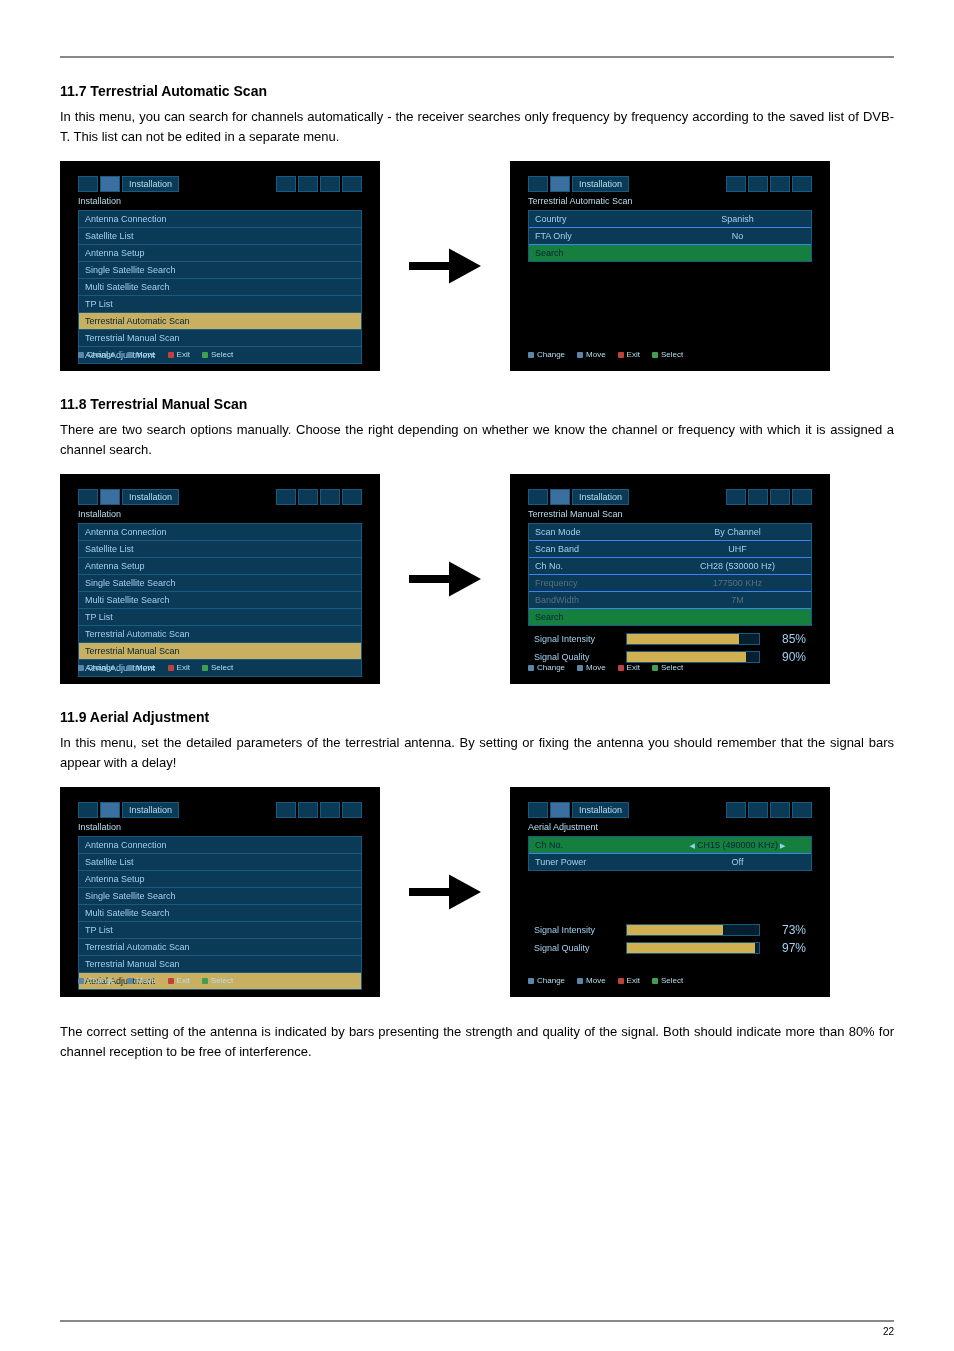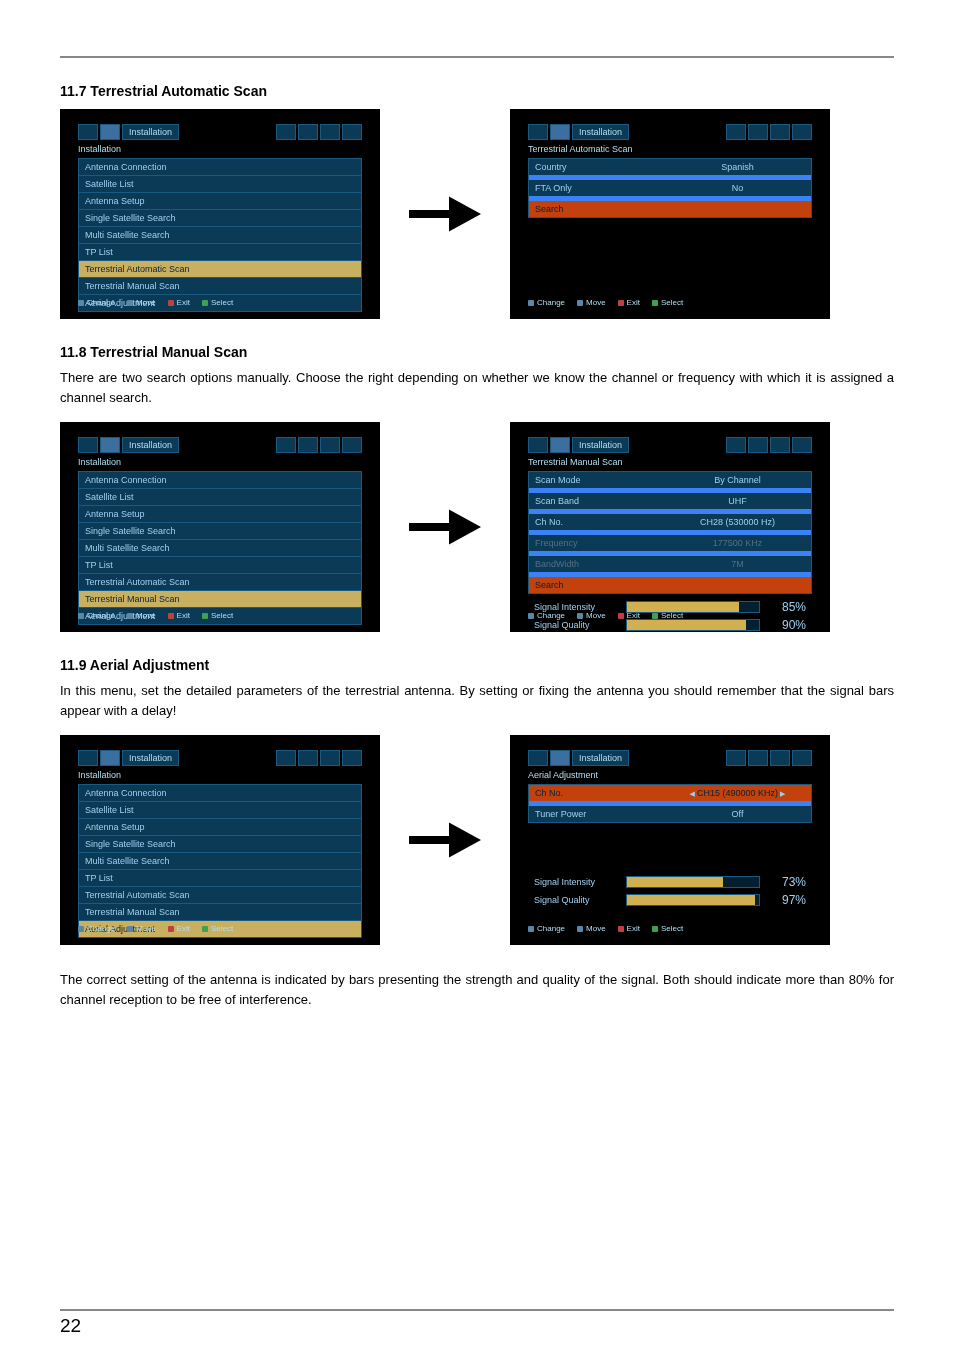--- a/index.html
+++ b/index.html
@@ -92,27 +92,27 @@
   }
   .sb-item:last-child { border-bottom: none; }
   .sb-item.hl {
     background: #c8b060;
     color: #05233a;
   }
   .sb-row {
     display: flex;
     font-size: 9px;
     padding: 3px 6px;
-    border-bottom: 5px solid #3b82f6;
+    border-bottom: 1px solid #3b82f6;
   }
   .sb-row:last-child { border-bottom:none; }
   .sb-label { flex: 1; color: #a0d0f0; }
   .sb-value { flex: 1; text-align: center; color: #a0d0f0; }
   .sb-value.dim { color: #556f80; }
-  .sb-row.hl { background: #c2410c; }
+  .sb-row.hl { background: #15803d; }
   .sb-row.hl .sb-label, .sb-row.hl .sb-value { color: #05233a; }
   .sb-footer {
     position: absolute;
     bottom: 12px;
     left: 18px;
     right: 18px;
     display: flex;
     gap: 12px;
     font-size: 8px;
     color: #b5dff0;
@@ -152,35 +152,37 @@
     height: 60px;
     display: flex;
     align-items: center;
     justify-content: center;
   }
   .arrow svg { width: 80px; height: 60px; }
   .pgnum {
     position: absolute;
     bottom: 30px;
     right: 60px;
-    font-size: 19px;
+    font-size: 10px;
     border-top: 2px solid #888;
     padding-top: 4px;
     width: 834px;
+    text-align: right;
   }
   .selbox { display:flex; align-items:flex-end; gap:2px; justify-content:center; }
   .triL, .triR { font-size: 7px; color:#9cd0e8; }
 </style>
 </head>
 <body>
 
 <div class="page">
   <hr class="top">
 
   <h2>11.7 Terrestrial Automatic Scan</h2>
+  <p class="body">In this menu, you can search for channels automatically - the receiver searches only frequency by frequency according to the saved list of DVB-T. This list can not be edited in a separate menu.</p>
 
   <div class="figrow">
 
     <div class="shot">
       <div class="sb-topbar">
         <span class="sb-icon"></span>
         <span class="sb-icon sel"></span>
         <span class="sb-title">Installation</span>
         <span style="flex:1"></span>
         <span class="sb-icon"></span>

